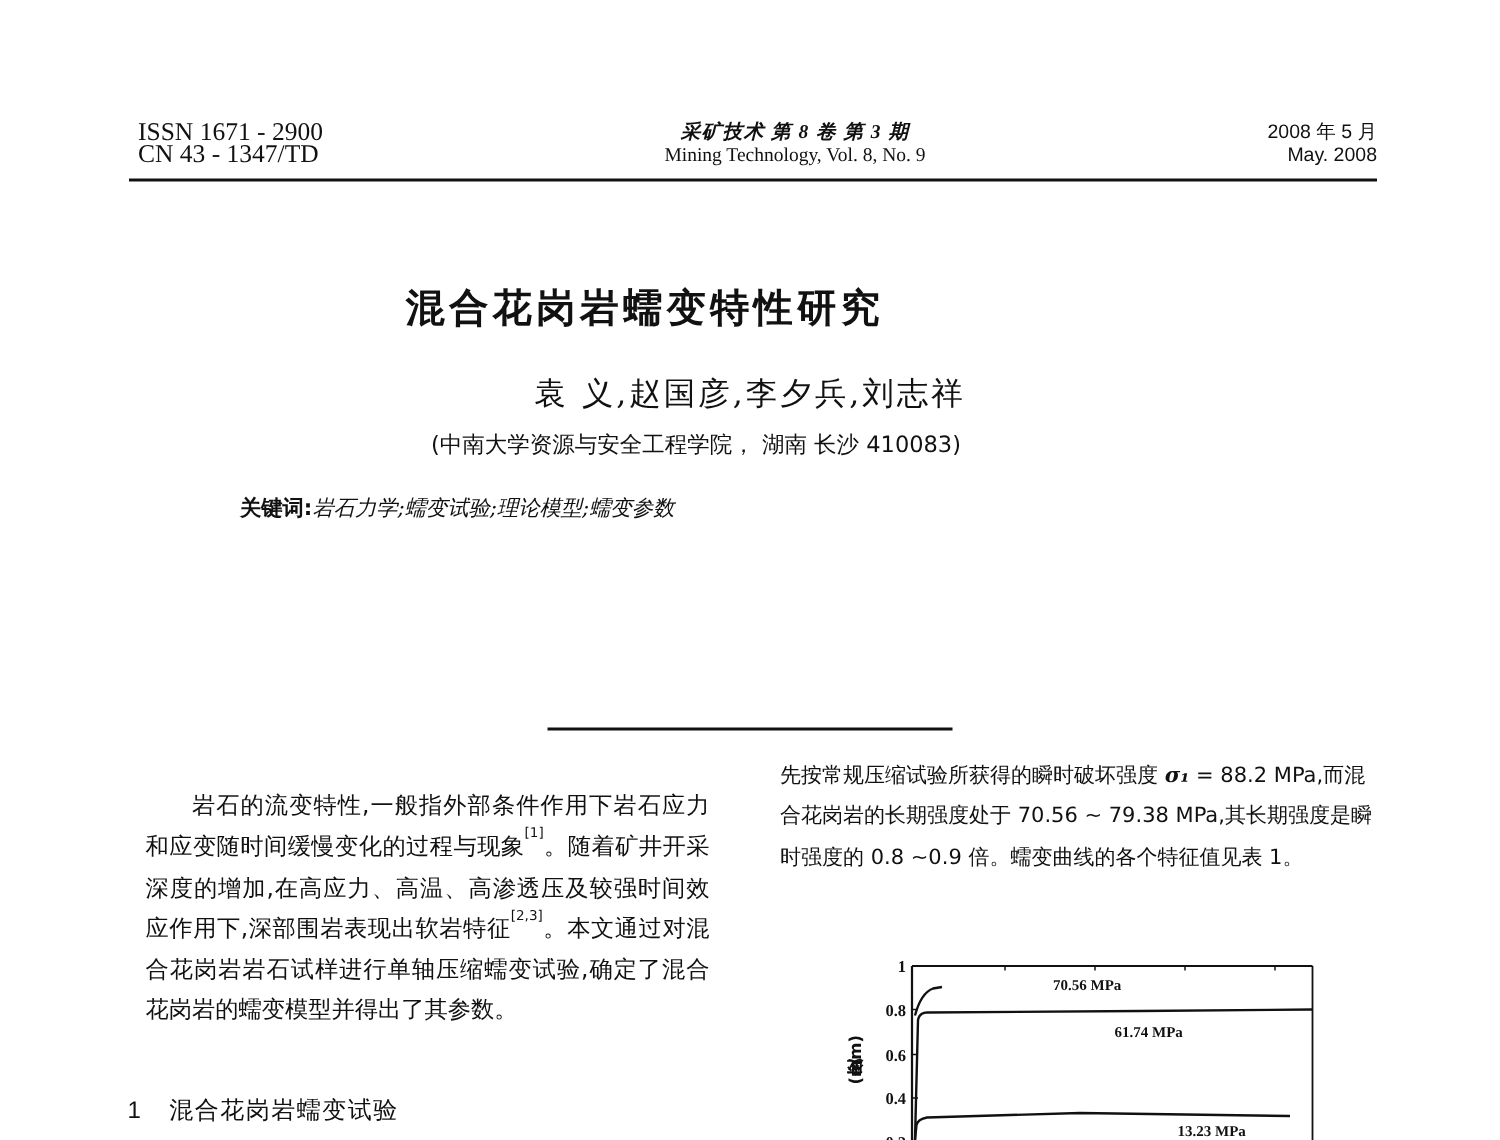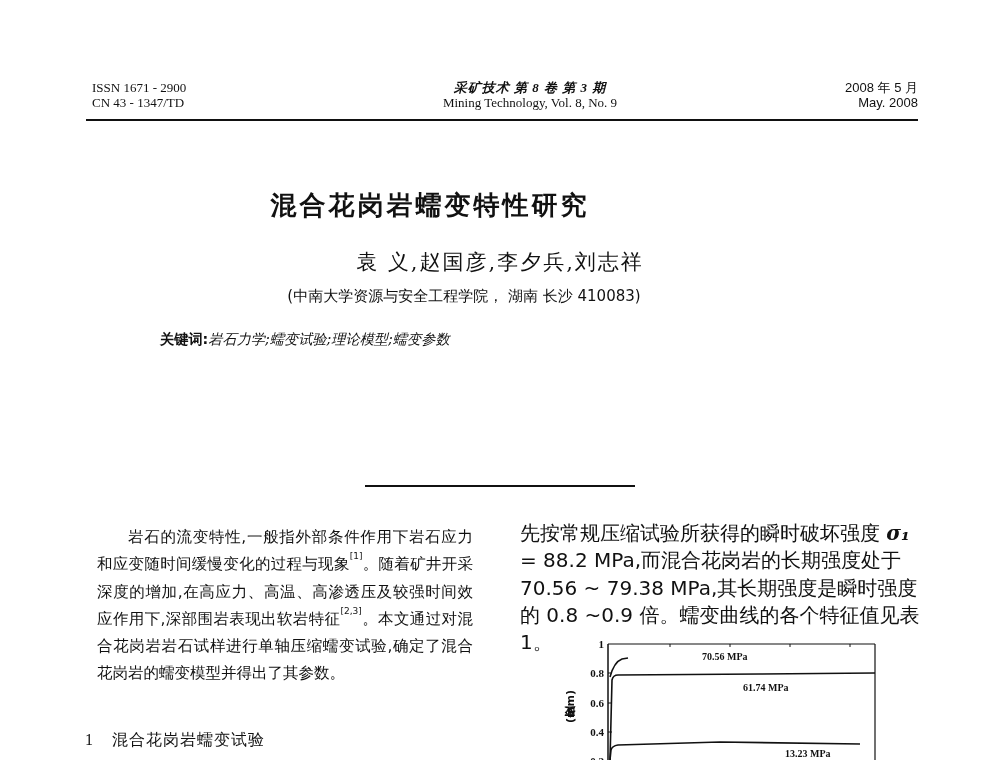--- a/index.html
+++ b/index.html
@@ -1,34 +1,34 @@
 <!DOCTYPE html>
 <html><head>
 <meta charset="utf-8">
 <style>
   html, body { margin: 0; padding: 0; background: #ffffff; }
   body { width: 1000px; height: 760px; position: relative; overflow: hidden; color: #111; font-family: "DejaVu Serif", "Liberation Serif", serif; }
   .abs { position: absolute; }
-  .hdr-left { left: 92px; top: 80px; font-family: "Liberation Serif", serif; font-size: 13px; line-height: 15px; }
+  .hdr-left { left: 92px; top: 80px; font-family: "Liberation Serif", serif; font-size: 17px; line-height: 15px; }
   .hdr-center { left: 420px; top: 80px; width: 220px; text-align: center; font-family: Liberation Serif, serif; font-size: 13px; line-height: 15px; }
   .hdr-center .cn { font-weight: bold; font-style: italic; letter-spacing: 1px; }
   .hdr-right { right: 82px; top: 80px; text-align: right; font-family: Liberation Sans, sans-serif; font-size: 13px; line-height: 15px; }
   .hdr-rule { left: 86px; top: 119px; width: 832px; height: 2px; background: #111; }
   .title { left: 0; width: 860px; top: 188px; text-align: center; font-family: "DejaVu Sans", sans-serif; font-weight: bold; font-size: 26px; letter-spacing: 3px; }
   .authors { left: 0; width: 1000px; top: 248px; text-align: center; font-family: "DejaVu Serif", serif; font-size: 21px; letter-spacing: 2px; }
   .affil { left: 0; width: 928px; top: 287px; text-align: center; font-family: "DejaVu Sans", sans-serif; font-size: 15px; }
   .abstract { left: 160px; top: 326px; width: 690px; font-family: "DejaVu Serif", serif; font-size: 14.2px; line-height: 27px; font-style: italic; }
   .abstract .lbl { font-style: normal; font-weight: bold; font-family: "DejaVu Sans", sans-serif; }
   .sep-rule { left: 365px; top: 485px; width: 270px; height: 2px; background: #111; }
   .col-left { left: 85px; top: 512px; width: 400px; font-family: "DejaVu Sans", sans-serif; font-size: 15.5px; line-height: 27.3px; text-align: justify; }
   .col-left p { margin: 12px; text-indent: 2em; }
   .col-left sup { font-size: 9px; vertical-align: top; line-height: 10px; }
-  .sec-head { left: 85px; top: 730px; font-family: Liberation Serif, serif; font-size: 16px; letter-spacing: 1px; text-align: center; }
+  .sec-head { left: 85px; top: 730px; font-family: Liberation Sans, sans-serif; font-size: 16px; letter-spacing: 1px; text-align: center; }
   .sec-head .num { margin-right: 18px; }
-  .col-right { left: 520px; top: 520px; width: 400px; font-family: "DejaVu Sans", sans-serif; font-size: 20px; line-height: 27.3px; }
+  .col-right { left: 520px; top: 504px; width: 400px; font-family: "DejaVu Sans", sans-serif; font-size: 14px; line-height: 27.3px; }
   .col-right p { margin: 0; }
   .sigma { font-family: "DejaVu Serif", serif; font-style: italic; font-weight: bold; }
   .chart { left: 560px; top: 632px; width: 360px; height: 128px; }
   .chart svg { display: block; }
   .ylabel { left: 564px; top: 690px; font-family: "DejaVu Sans", sans-serif; font-size: 11px; writing-mode: vertical-rl; transform: rotate(180deg); font-weight: bold; }
 </style>
 </head>
 <body>
 
 <div class="abs hdr-left">

